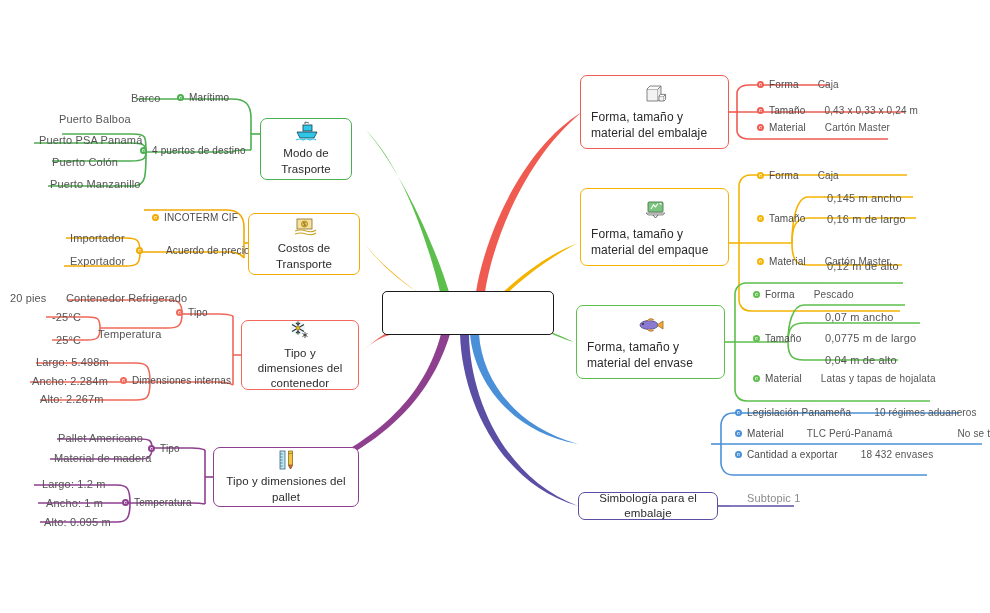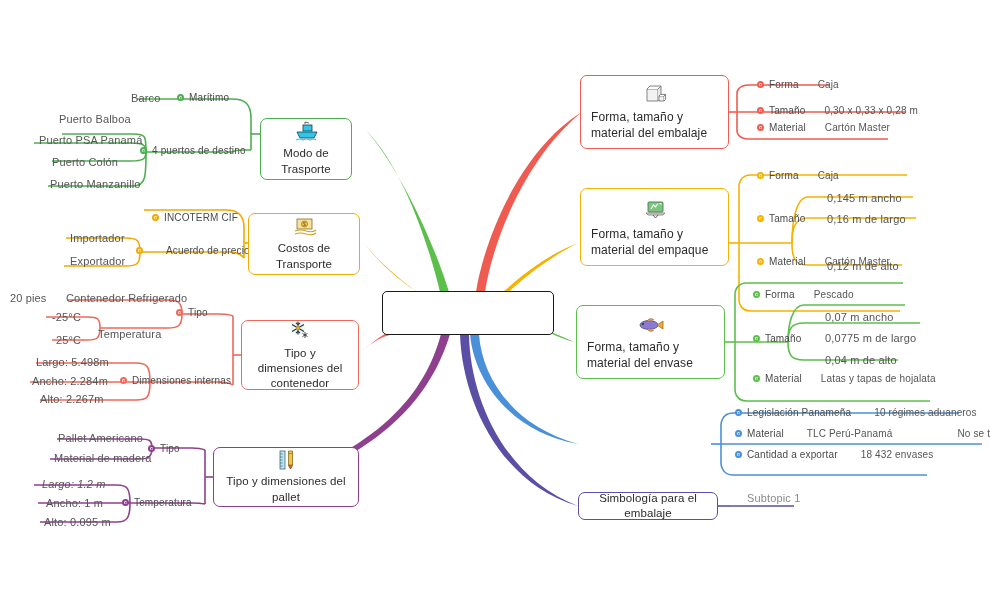--- a/index.html
+++ b/index.html
@@ -392,39 +392,39 @@
     <span class="txt">Pallet Americano</span>
   </div>
   <div class="sub leaf" style="left:54px;top:452px;">
     <span class="txt">Material de madera</span>
   </div>
 
   <div class="sub" style="left:122px;top:497px;color:#8E3F8E;">
     <span class="bullet"></span>
     <span class="txt" style="color:#4a4a4a;">Temperatura</span>
   </div>
-  <div class="sub leaf" style="left:42px;top:478px;font-style:italic;">
+  <div class="sub leaf" style="left:42px;top:478px;">
     <span class="txt">Largo: 1.2 m</span>
   </div>
   <div class="sub leaf" style="left:46px;top:497px;">
     <span class="txt">Ancho: 1 m</span>
   </div>
   <div class="sub leaf" style="left:44px;top:516px;">
     <span class="txt">Alto: 0.095 m</span>
   </div>
 
   <div class="sub" style="left:757px;top:79px;color:#EF5B50;">
     <span class="bullet"></span>
     <span class="txt" style="color:#4a4a4a;">Forma</span>
     <span class="txt val">Caja</span>
   </div>
   <div class="sub" style="left:757px;top:105px;color:#EF5B50;">
     <span class="bullet"></span>
     <span class="txt" style="color:#4a4a4a;">Tamaño</span>
-    <span class="txt val">0,30 x 0,33 x 0,28 m</span>
+    <span class="txt val">0,43 x 0,33 x 0,24 m</span>
   </div>
   <div class="sub" style="left:757px;top:122px;color:#EF5B50;">
     <span class="bullet"></span>
     <span class="txt" style="color:#4a4a4a;">Material</span>
     <span class="txt val">Cartón Master</span>
   </div>
 
   <div class="sub" style="left:757px;top:170px;color:#F5B301;">
     <span class="bullet"></span>
     <span class="txt" style="color:#4a4a4a;">Forma</span>

